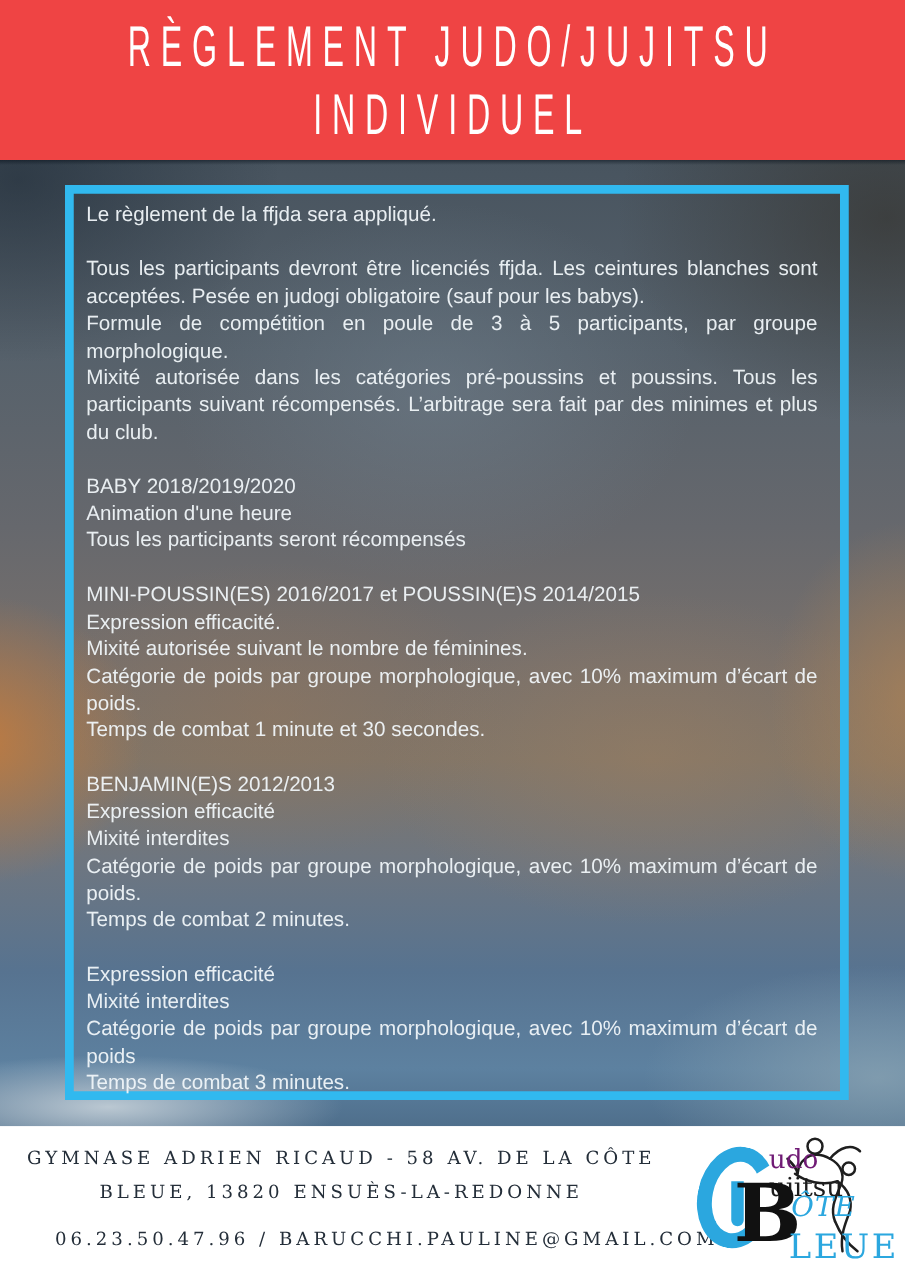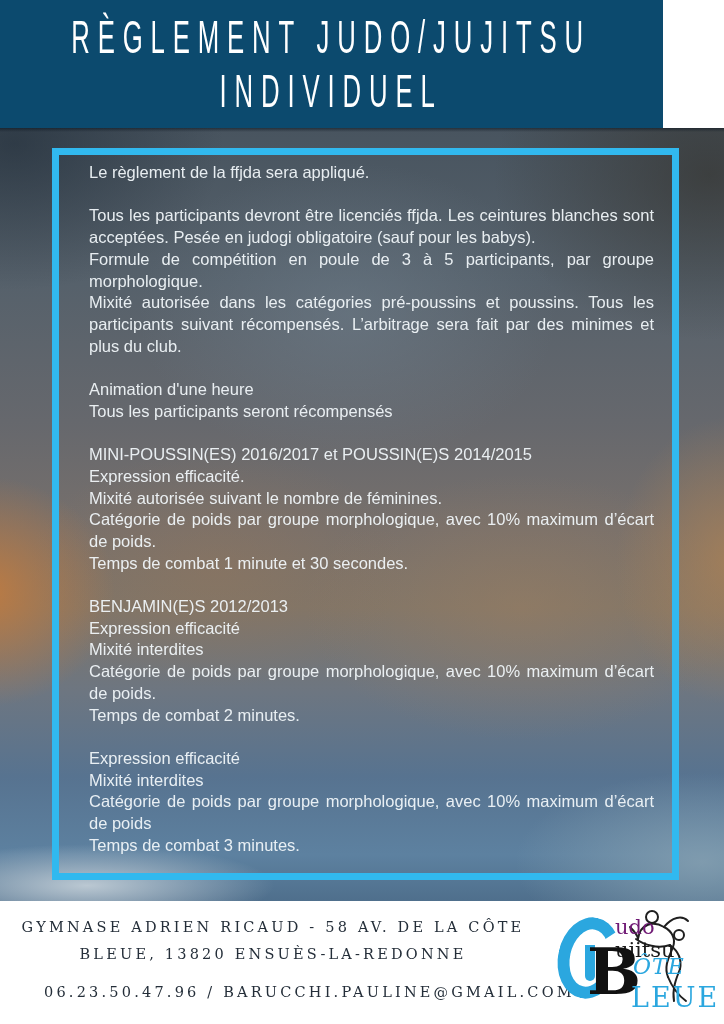--- a/index.html
+++ b/index.html
@@ -1,21 +1,21 @@
 <!DOCTYPE html>
 <html><head>
 <meta charset="utf-8">
 <style>
   html,body{margin:0;padding:0;}
   body{width:724px;height:1024px;background:#e8e8e8;}
   .page{position:relative;width:724px;height:1024px;overflow:hidden;background:#ffffff;
         font-family:"Liberation Sans",sans-serif;}
 
   
-  .banner{position:absolute;top:0;left:0;width:663px;height:128px;background:#0c4a6e;
+  .banner{position:absolute;top:0;left:0;width:724px;height:128px;background:#ef4444;
           display:flex;align-items:center;justify-content:center;}
   .title-wrap{transform:scaleX(0.56);transform-origin:50% 50%;text-align:center;}
   .title-line{color:#ffffff;font-size:46px;font-weight:400;letter-spacing:14px;
               line-height:54px;white-space:nowrap;}
 
   
   .photo{position:absolute;top:128px;left:0;width:724px;height:773px;
     background:
       radial-gradient(ellipse 180px 160px at -2% 60%, rgba(199,124,60,0.85), rgba(199,124,60,0) 72%),
       radial-gradient(ellipse 160px 200px at 101% 56%, rgba(170,129,86,0.8), rgba(170,129,86,0) 72%),
@@ -26,21 +26,21 @@
       radial-gradient(ellipse 250px 120px at 97% 95%, rgba(136,162,178,0.8), rgba(136,162,178,0) 75%),
       radial-gradient(ellipse 300px 210px at 2% 2%, rgba(30,42,54,0.6), rgba(30,42,54,0) 70%),
       radial-gradient(ellipse 300px 230px at 98% 6%, rgba(52,50,45,0.65), rgba(52,50,45,0) 72%),
       linear-gradient(180deg,#48545f 0%,#56616b 20%,#66686d 38%,#77706c 52%,#7f7569 62%,
                       #6d7681 73%,#577390 84%,#5d81a0 94%,#4f6f8c 100%);}
   .photo::before{content:"";position:absolute;top:0;left:0;right:0;height:4px;
       background:linear-gradient(rgba(10,20,30,0.55),rgba(10,20,30,0));}
 
   
   .rules-box{position:absolute;left:52px;top:20px;width:627px;height:732px;
-      box-sizing:border-box;border:7px solid #31b9ef;padding:7px 18px 0 30px;
+      box-sizing:border-box;border:7px solid #31b9ef;padding:7px 18px 0 10px;
       color:rgba(240,246,249,0.95);font-size:16.5px;line-height:21.7px;
       overflow:visible;}
   .rules-box p{margin:0;text-align:justify;text-justify:inter-word;}
   .block{margin-top:21.7px;}
 
   
   .footer{position:absolute;top:901px;left:0;width:724px;height:123px;background:#ffffff;
           color:#242e39;font-family:"DejaVu Serif",serif;}
   .address{position:absolute;top:13px;left:6px;width:534px;text-align:center;
            font-size:14.5px;letter-spacing:3.2px;line-height:27px;}
@@ -76,20 +76,21 @@
 
       <p>Le règlement de la ffjda sera appliqué.</p>
 
       <div class="block">
         <p>Tous les participants devront être licenciés ffjda. Les ceintures blanches sont acceptées. Pesée en judogi obligatoire (sauf pour les babys).</p>
         <p>Formule de compétition en poule de 3 à 5 participants, par groupe morphologique.</p>
         <p>Mixité autorisée dans les catégories pré-poussins et poussins. Tous les participants suivant récompensés.  L’arbitrage sera fait par des minimes et plus du club.</p>
       </div>
 
       <div class="block">
+        <p>BABY 2018/2019/2020</p>
         <p>Animation d'une heure</p>
         <p>Tous les participants seront récompensés</p>
       </div>
 
       <div class="block">
         <p>MINI-POUSSIN(ES) 2016/2017 et POUSSIN(E)S 2014/2015</p>
         <p>Expression efficacité.</p>
         <p>Mixité autorisée suivant le nombre de féminines.</p>
         <p>Catégorie de poids par groupe morphologique, avec 10% maximum d’écart de poids.</p>
         <p>Temps de combat 1 minute et 30 secondes.</p>

